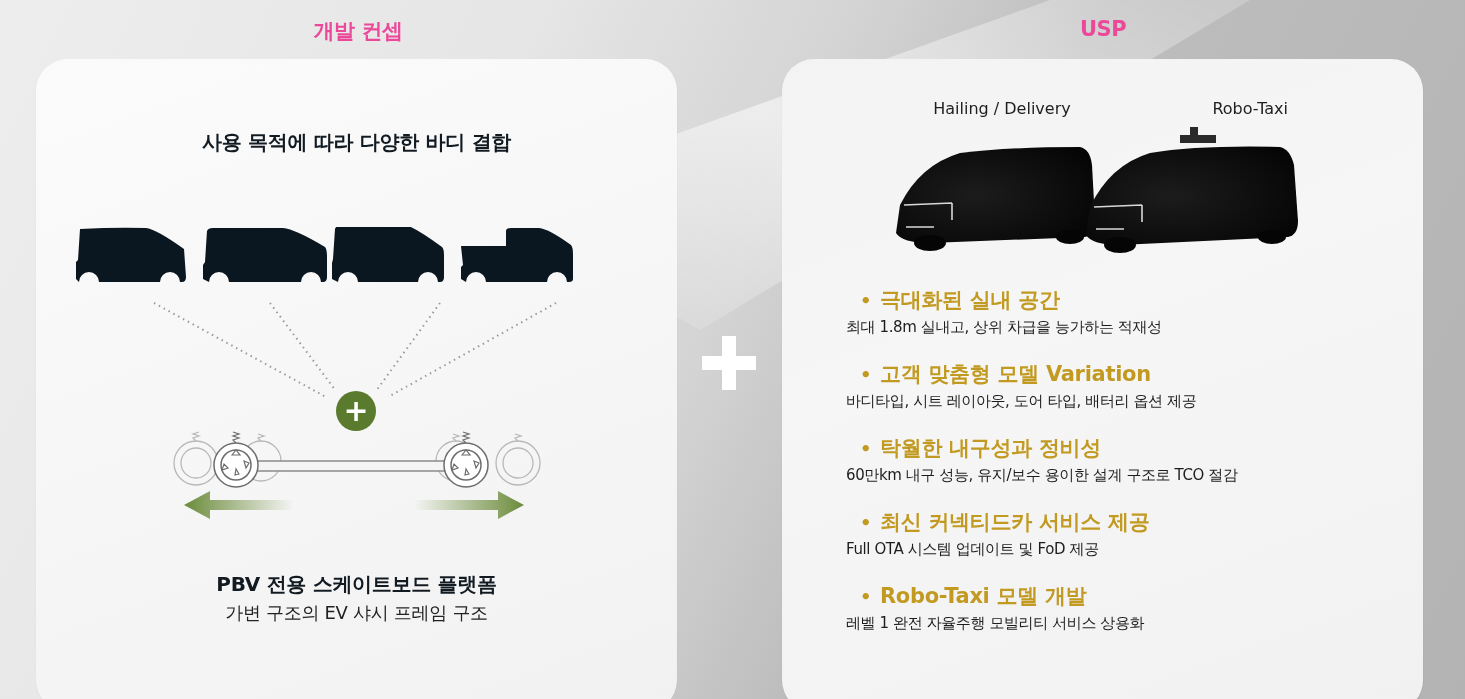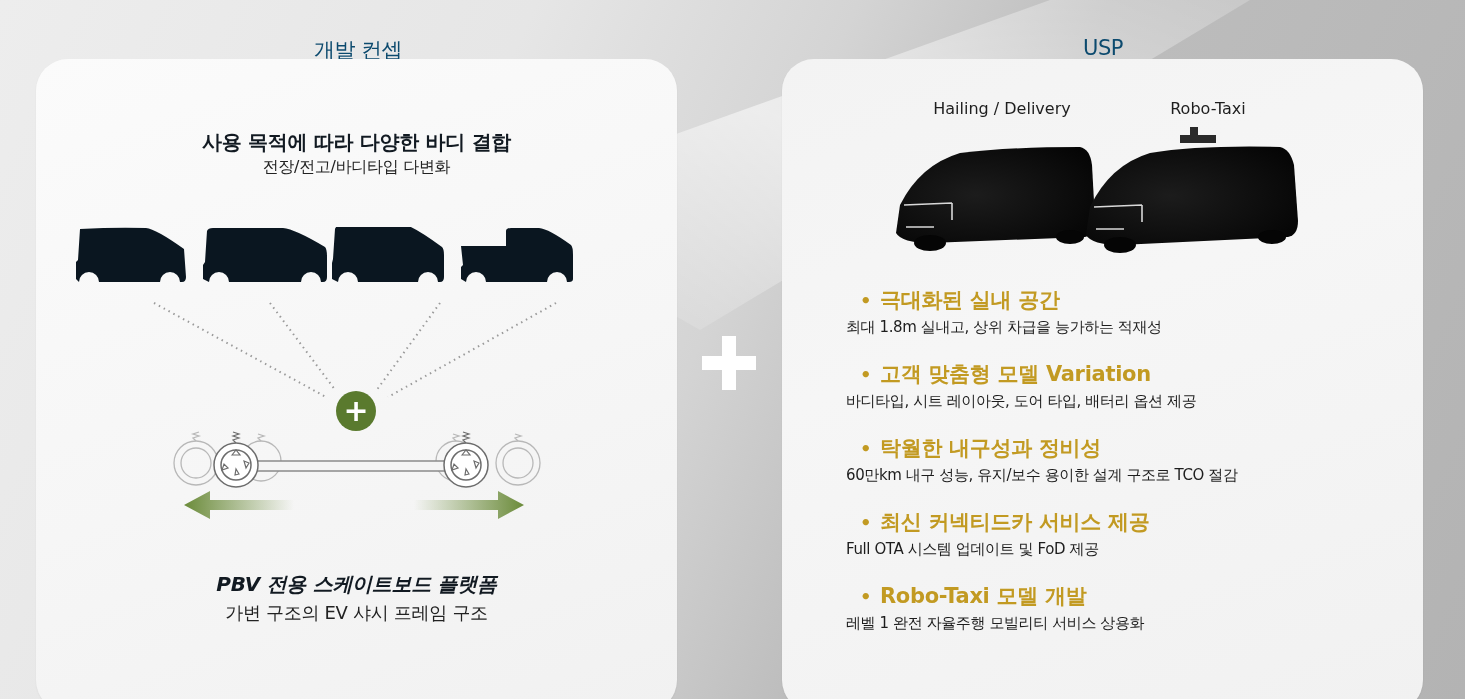--- a/index.html
+++ b/index.html
@@ -5,21 +5,21 @@
   html, body { margin:0; padding:0; }
   body {
     width:1465px; height:699px; overflow:hidden; position:relative;
     font-family:"DejaVu Sans", "Liberation Sans", sans-serif;
     background: linear-gradient(115deg, #ededed 0%, #e6e6e6 30%, #d4d4d4 48%, #bdbdbd 62%, #b3b3b3 100%);
   }
   .light-beam {
     position:absolute; left:0; top:0; width:1465px; height:699px; pointer-events:none;
   }
   .section-title {
-    position:absolute; top:36px; font-size:21px; font-weight:normal; color:#0c4a6e;
+    position:absolute; top:17px; font-size:21px; font-weight:bold; color:#ec4899;
     text-align:center; width:200px; letter-spacing:-0.5px;
   }
   .panel {
     position:absolute; top:59px; height:653px; border-radius:32px;
     background: linear-gradient(160deg, #fbfbfb 0%, #f6f6f6 55%, #f1f1f1 100%);
     box-shadow: 0 1px 2px rgba(0,0,0,0.06);
   }
   .panel-left { left:36px; width:641px; }
   .panel-right { left:782px; width:641px;
     background: linear-gradient(160deg, #f3f3f3 0%, #f6f6f6 40%, #f1f1f1 100%); }
@@ -69,21 +69,20 @@
     </linearGradient>
   </defs>
   <polygon points="520,190 1050,0 1250,0 700,330 560,250" fill="url(#beam)"></polygon>
 </svg>
 
 <div class="section-title" style="left:258px;">개발 컨셉</div>
 <div class="section-title" style="left:1003px;">USP</div>
 
 <div class="panel panel-left">
   <div class="headline" style="top:70px;">사용 목적에 따라 다양한 바디 결합</div>
-  <div class="subline" style="top:98px;">전장/전고/바디타입 다변화</div>
 
   <svg class="body-icons" viewBox="0 0 570 60">
     <g fill="#0a1620">
       <path d="M4,2 Q40,0 70,1 Q80,2 108,22 L110,50 Q110,55 106,55 L104,55 A10,10 0 0,0 84,55 L23,55 A10,10 0 0,0 3,55 L0,52 L0,35 L2,33 Z"></path>
     </g>
     <g fill="#0a1620" transform="translate(127,0)">
       <path d="M4,4 Q5,1 10,1 L80,1 Q92,2 122,20 Q124,22 124,30 L124,50 Q124,55 120,55 L118,55 A10,10 0 0,0 98,55 L26,55 A10,10 0 0,0 6,55 L0,52 L0,38 L2,35 Z"></path>
     </g>
     <g fill="#0a1620" transform="translate(256,-4)">
       <path d="M3,6 Q4,2 12,1 L70,1 Q80,2 110,24 Q112,26 112,32 L112,54 Q112,59 108,59 L106,59 A10,10 0 0,0 86,59 L26,59 A10,10 0 0,0 6,59 L0,56 L0,40 L1,36 Z"></path>
@@ -140,29 +139,29 @@
   <svg class="arrow" style="left:378px;" viewBox="0 0 110 28">
     <defs>
         <linearGradient id="agr" x1="1" x2="0">
           <stop offset="0" stop-color="#6b8b3a"></stop>
           <stop offset="1" stop-color="#6b8b3a" stop-opacity="0"></stop>
         </linearGradient>
       </defs>
     <polygon points="110,14 84,0 84,9 0,9 0,19 84,19 84,28" fill="url(#agr)"></polygon>
   </svg>
 
-  <div class="headline" style="top:512px;font-style:italic;">PBV 전용 스케이트보드 플랫폼</div>
+  <div class="headline" style="top:512px;">PBV 전용 스케이트보드 플랫폼</div>
   <div class="subline" style="top:542px; font-size:18px;">가변 구조의  EV 샤시 프레임 구조</div>
 </div>
 
 <div class="big-plus"></div>
 
 <div class="panel panel-right">
   <div class="van-label" style="left:140px; width:160px;">Hailing / Delivery</div>
-  <div class="van-label" style="left:366px; width:120px;">Robo-Taxi</div>
+  <div class="van-label" style="left:386px; width:120px;text-align:right;">Robo-Taxi</div>
 
   <svg class="vans" viewBox="0 0 420 130">
     <defs>
       <radialGradient id="vg" cx="0.4" cy="0.5" r="0.7">
           <stop offset="0" stop-color="#1c1c1c"></stop>
           <stop offset="1" stop-color="#050505"></stop>
         </radialGradient>
     </defs>
     <g>
       <path d="M10,80 Q30,40 70,28 Q120,22 190,22 Q200,24 202,40 L205,95 Q205,110 195,112 L40,118 Q12,118 6,108 Z" fill="url(#vg)"></path>

